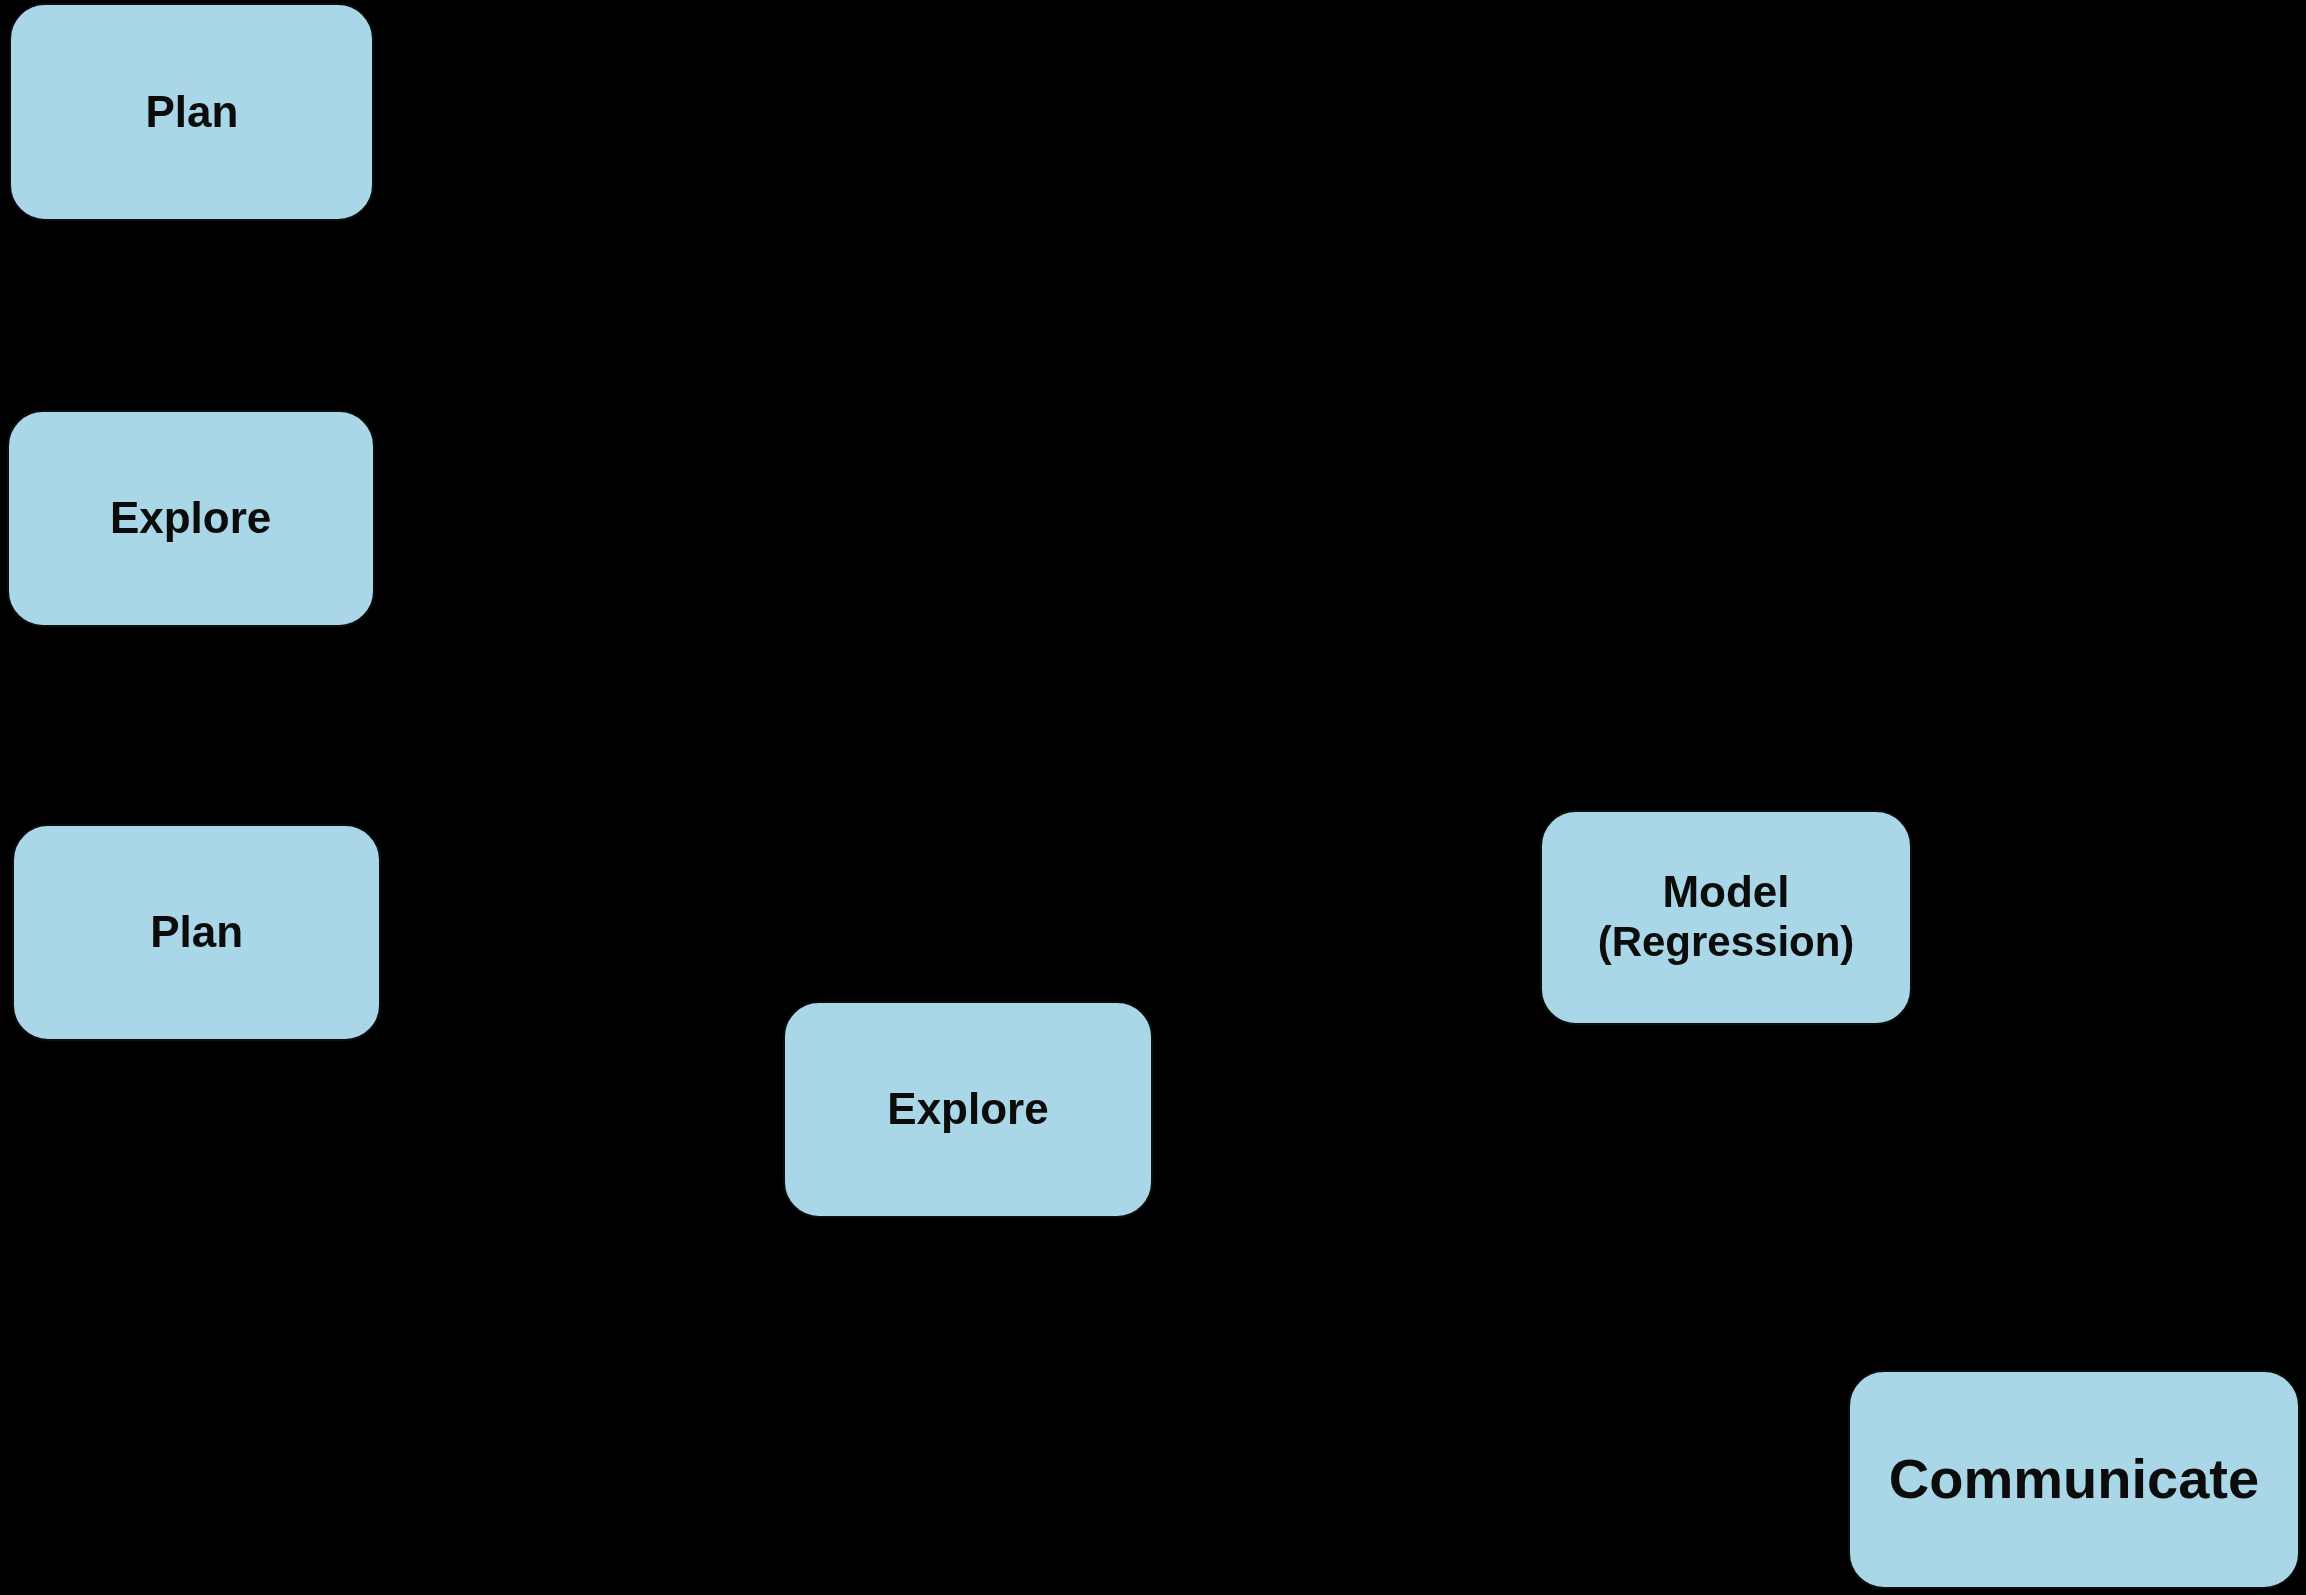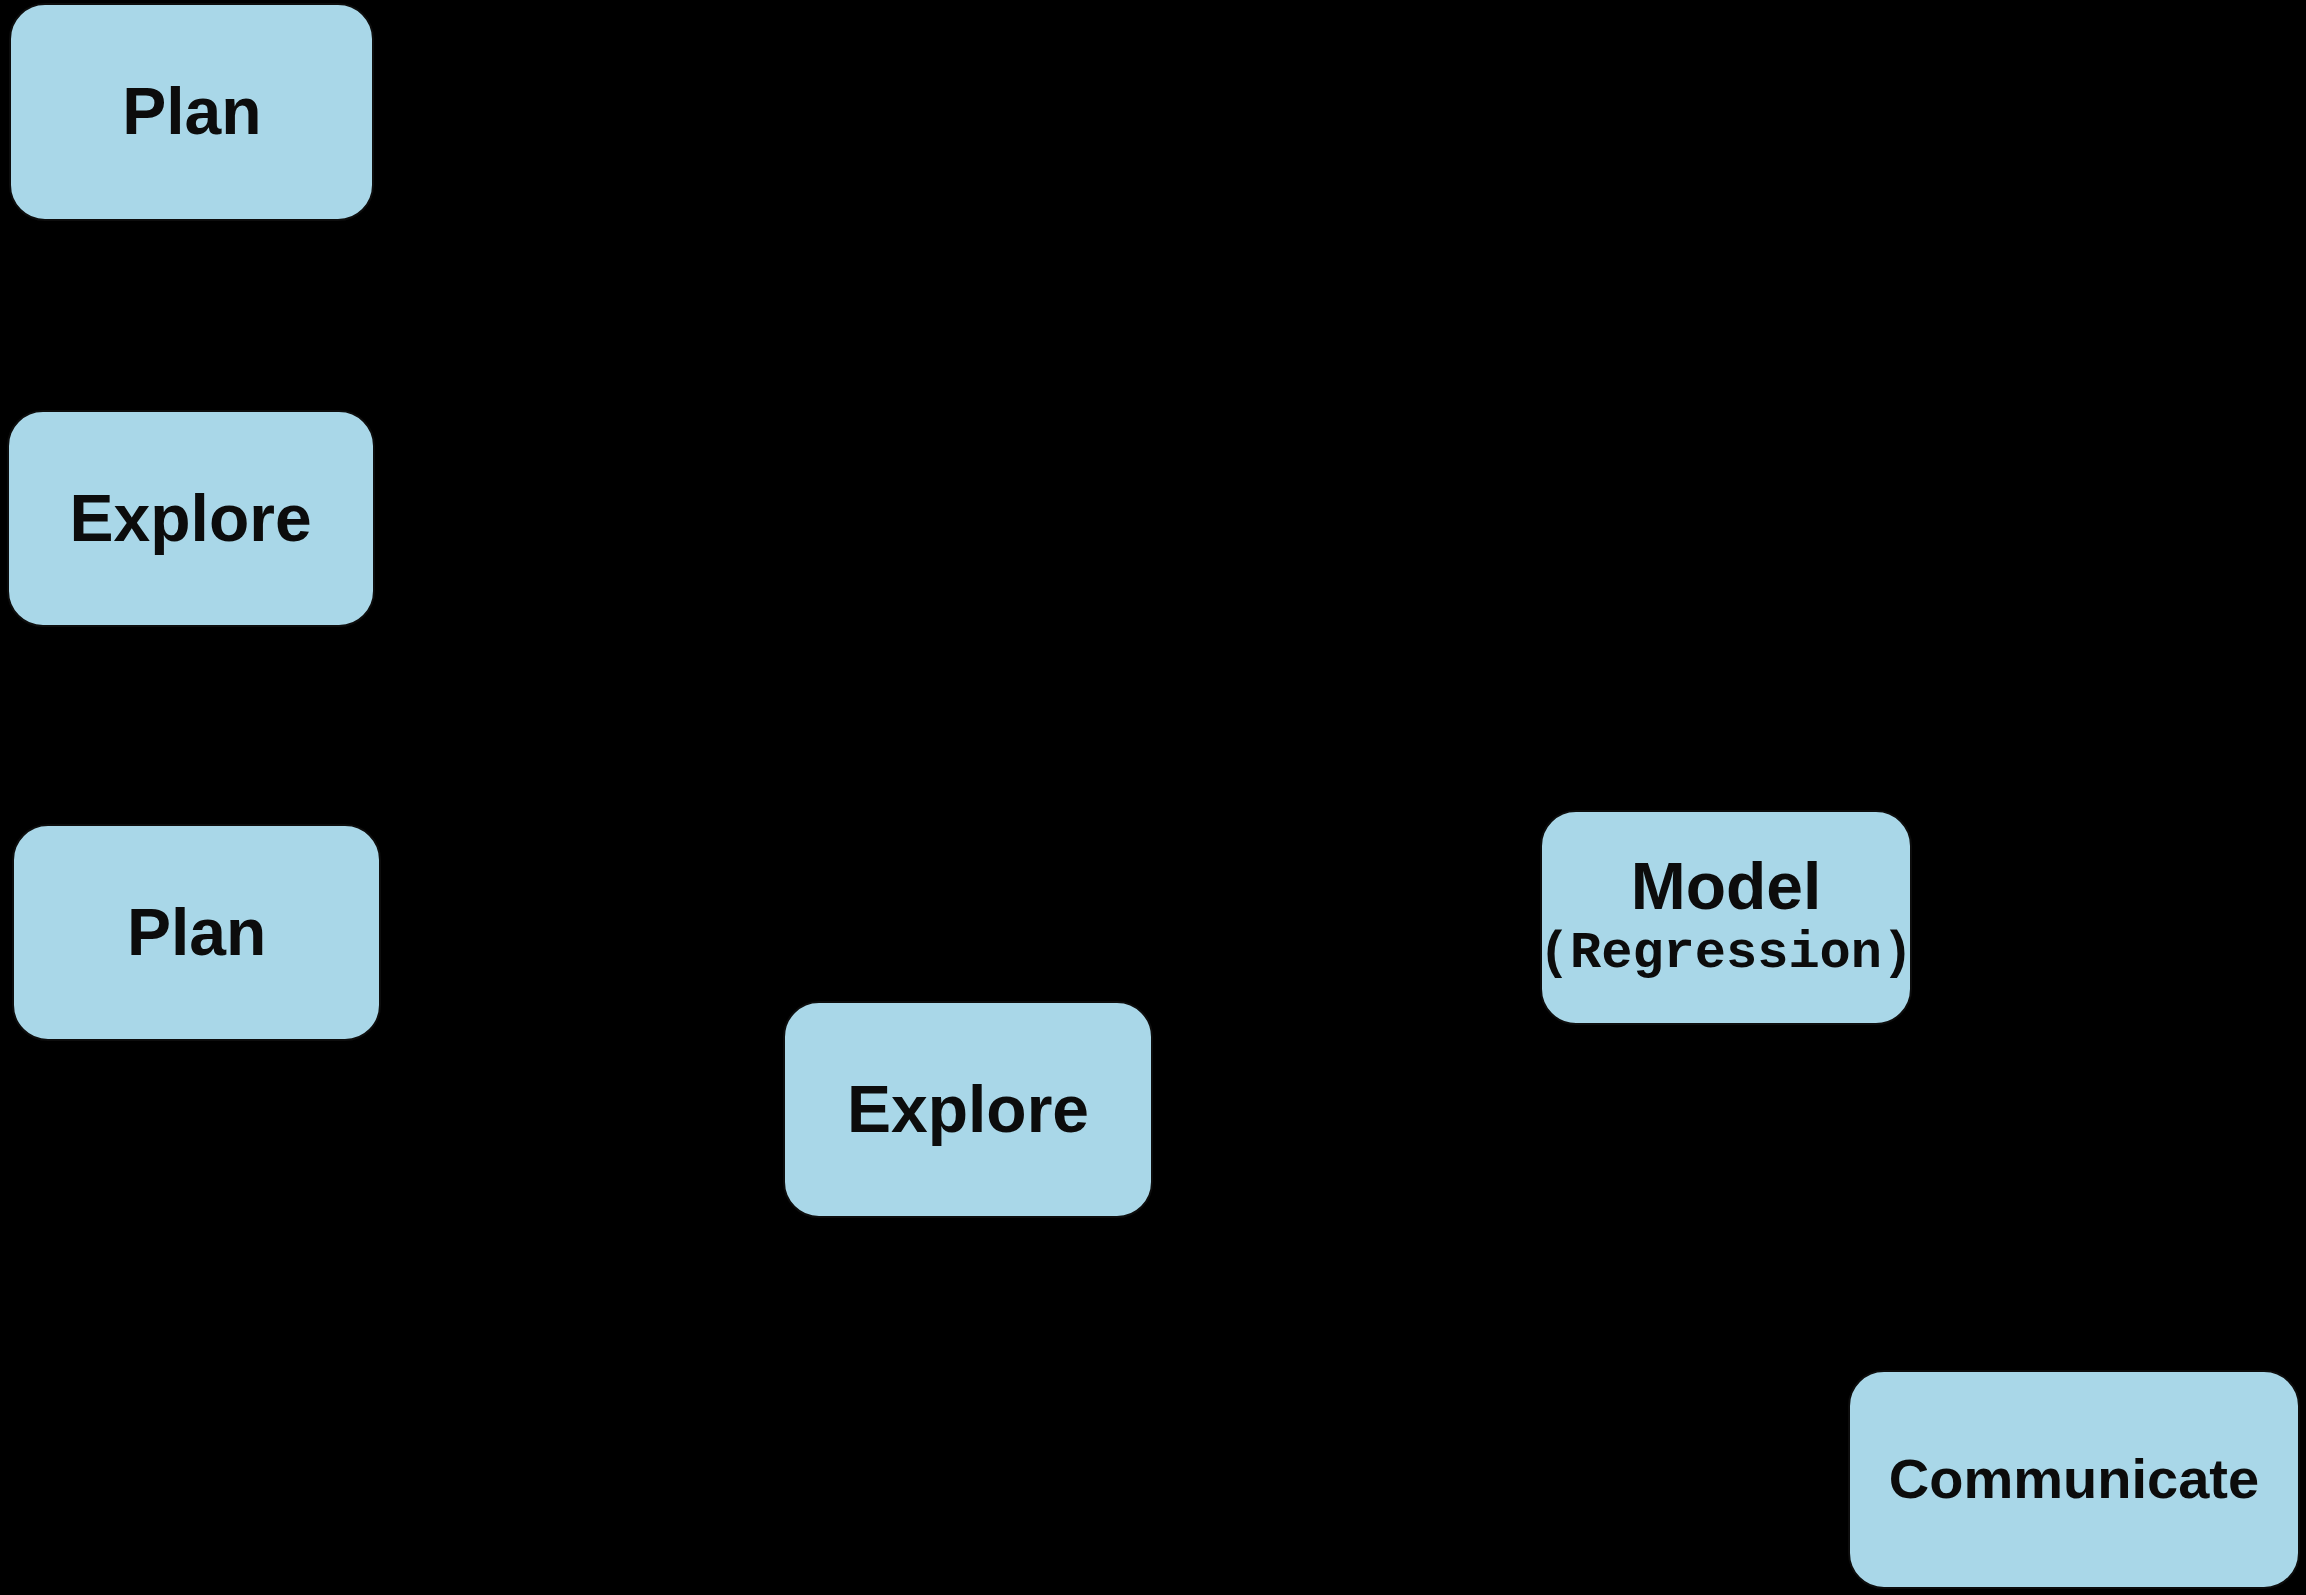--- a/index.html
+++ b/index.html
@@ -23,32 +23,31 @@
     border-radius: 36px;
     display: flex;
     flex-direction: column;
     align-items: center;
     justify-content: center;
     text-align: center;
   }
   .node .label {
     color: var(--text-color, #0c0c0c);
     font-weight: 700;
-    font-size: 66px;
+    font-size: 44px;
     line-height: 1.05;
     white-space: nowrap;
   }
   .node .sublabel {
     color: var(--text-color, #0c0c0c);
     font-weight: 700;
-    font-size: 52px;
+    font-size: 42px;
     line-height: 1.1;
     margin-top: 3.8px;
     white-space: nowrap;
-    font-family: Liberation Mono, monospace;
   }
   
   #node-plan        { left: 9.4px;   top: 2.8px;    width: 365px; height: 218px; }
   #node-collect     { left: 6.6px;    top: 410px;  width: 368px; height: 217px; }
   #node-clean       { left: 12.2px;   top: 824px;  width: 369px; height: 217px; }
   #node-wrangle     { left: 783px;  top: 640px;  width: 372px; height: 210px; }
   #node-explore     { left: 783px;  top: 1001px; width: 370px; height: 217px; }
   #node-model       { left: 1540px; top: 810px;  width: 372px; height: 215px; }
   #node-communicate { left: 1848px; top: 1370px; width: 452px; height: 219px; text-align: right; }
   #node-communicate .label { font-size: 56px; }

